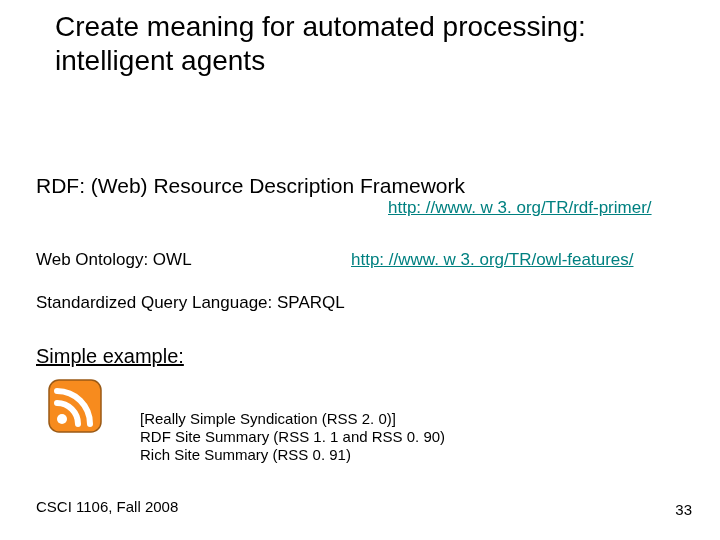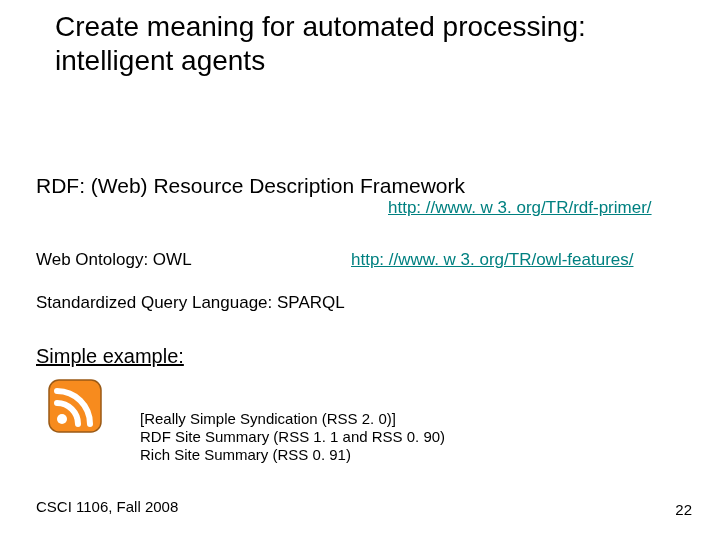--- a/index.html
+++ b/index.html
@@ -129,15 +129,15 @@
     </svg>
   </div>
 
   <div class="rss-block">
     <div>[Really Simple Syndication (RSS 2. 0)]</div>
     <div><span class="u">RDF</span><span> Site Summary (RSS 1. 1 and RSS 0. 90)</span></div>
     <div>Rich Site Summary (RSS 0. 91)</div>
   </div>
 
   <div class="footer-left">CSCI 1106, Fall 2008</div>
-  <div class="footer-right">22</div>
+  <div class="footer-right">33</div>
 
 </div>
 
 </body></html>

